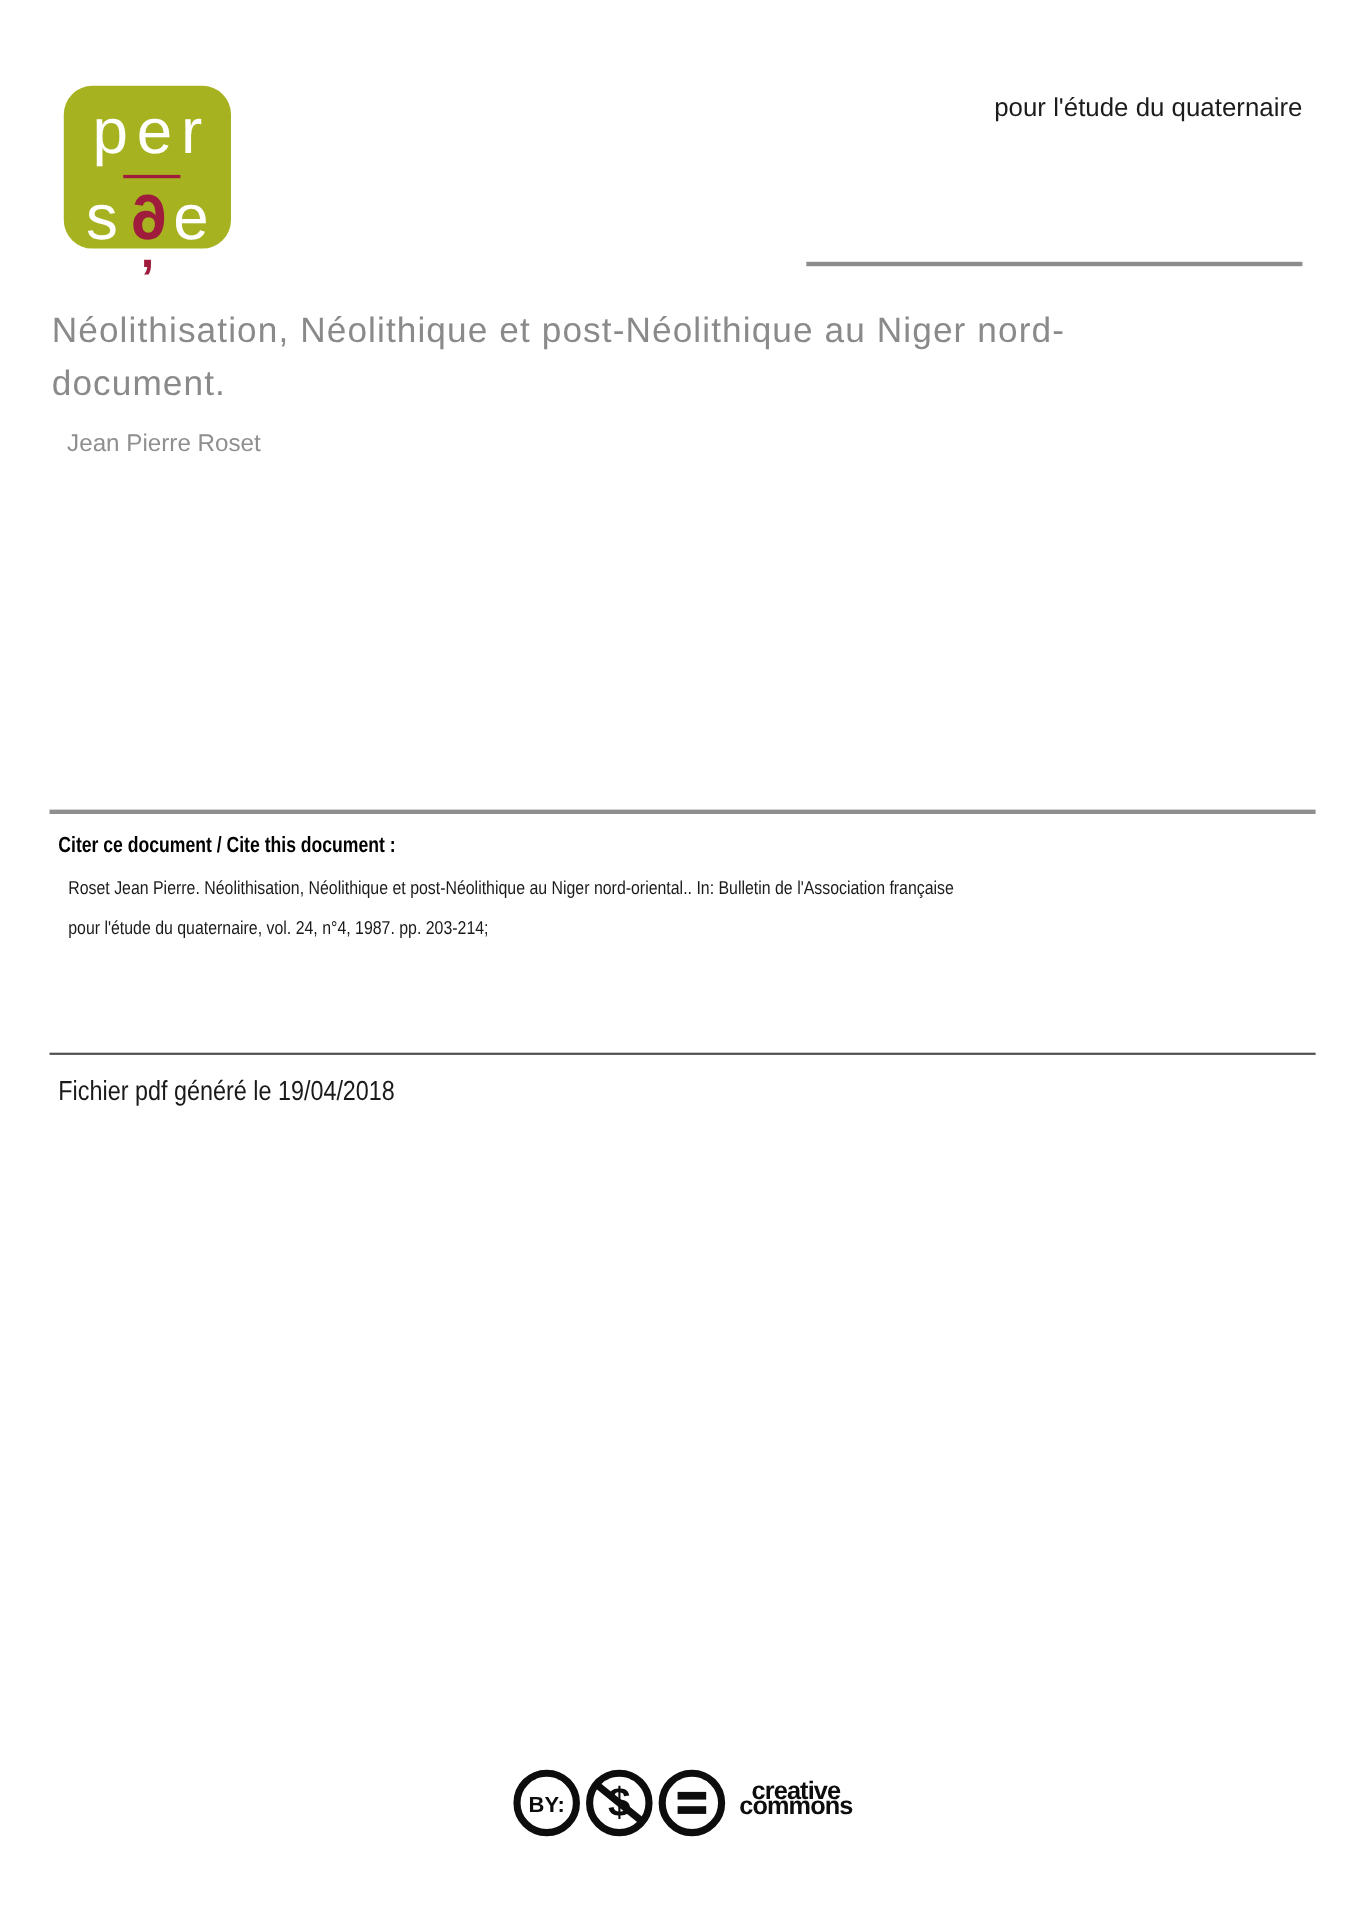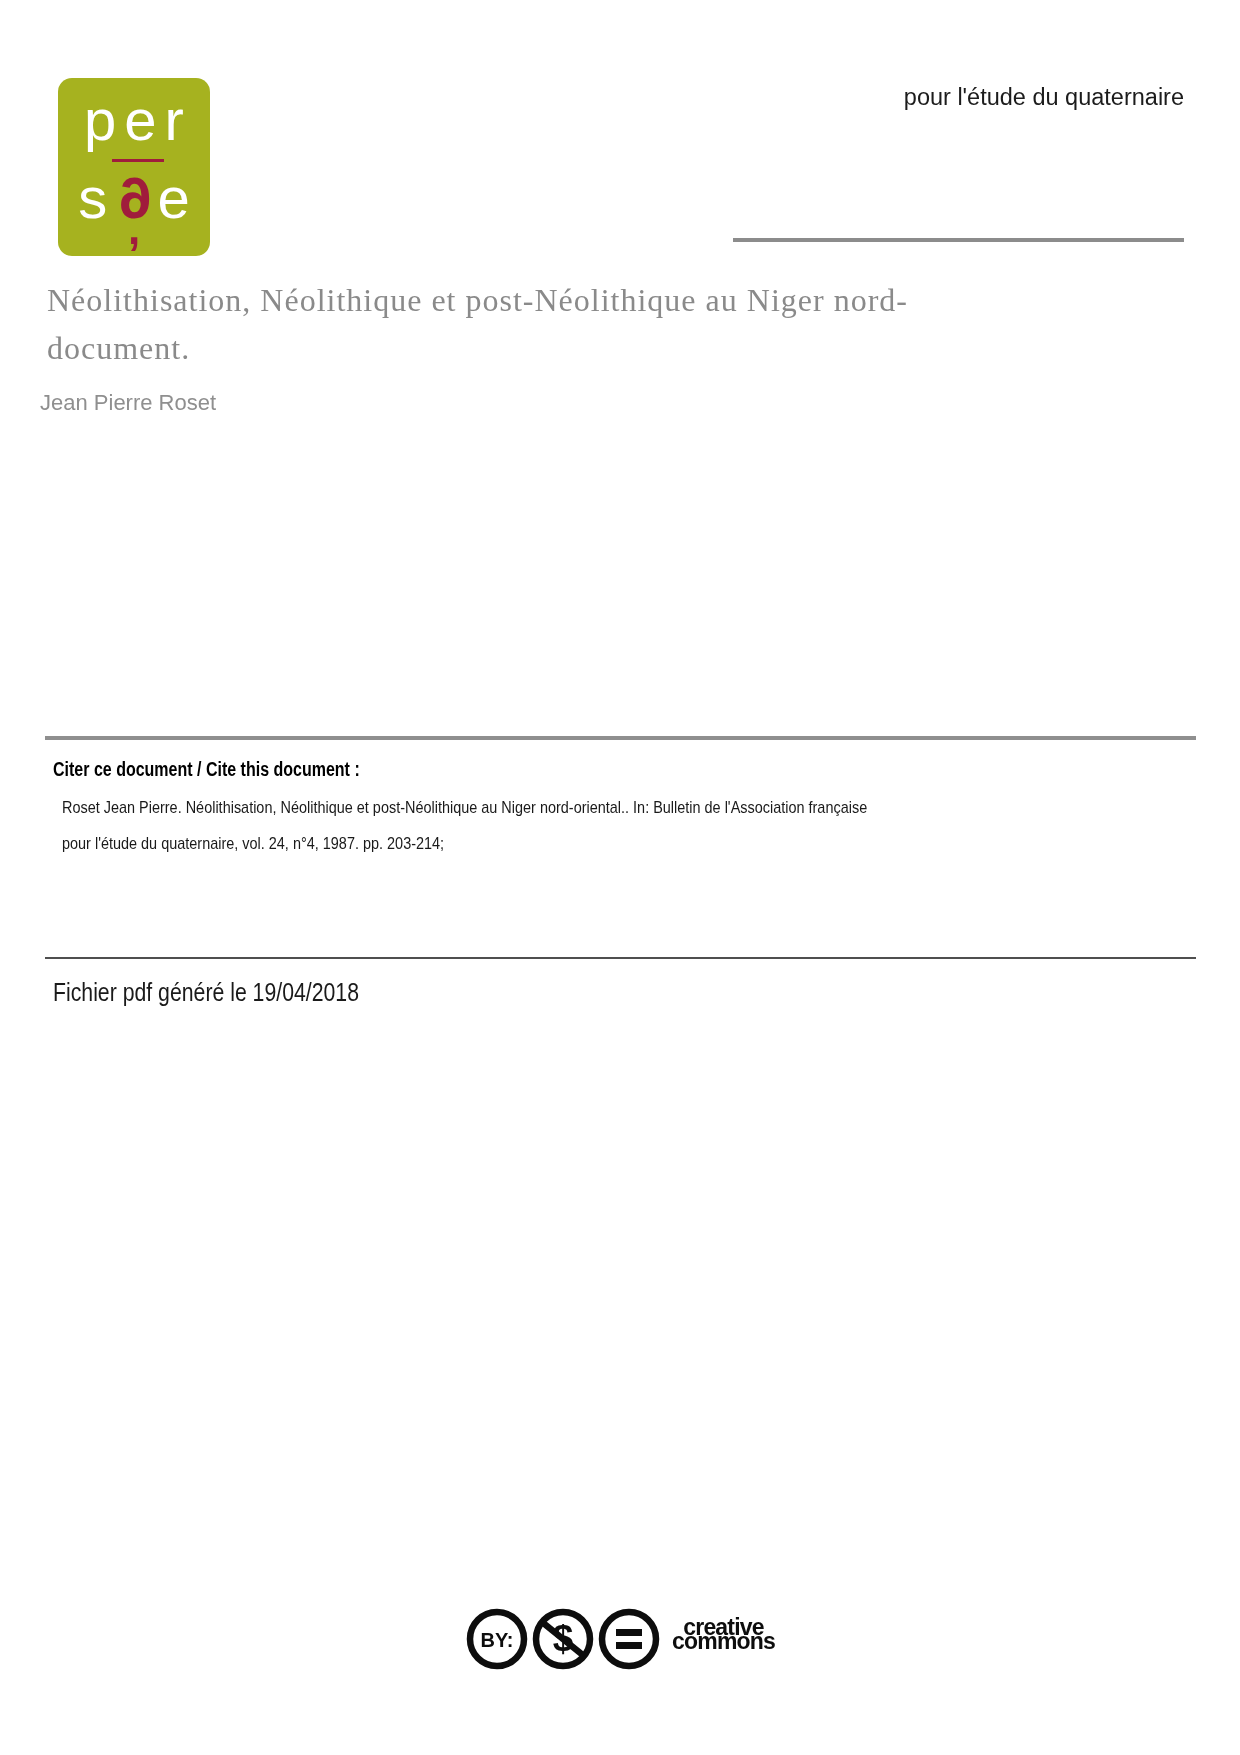--- a/index.html
+++ b/index.html
@@ -15,22 +15,22 @@
     background: #ffffff;
     overflow: hidden;
   }
 
   
   .logo {
     position: absolute;
     left: 58px;
     top: 78px;
     width: 152px;
-    height: 178px;
-    border-radius: 14px;
+    height: 148px;
+    border-radius: 26px;
     background: #a6b21f;
   }
   .logo-per {
     position: absolute;
     left: 0;
     top: 8px;
     width: 100%;
     text-align: center;
     color: #ffffff;
     font-size: 58px;
@@ -94,25 +94,24 @@
 
   
   .doc-title {
     position: absolute;
     left: 47px;
     top: 276px;
     color: #8a8a8a;
     font-size: 32px;
     line-height: 48px;
     letter-spacing: 1px;
-    font-family: Liberation Serif, serif;
   }
   .doc-author {
     position: absolute;
-    left: 40px;
+    left: 61px;
     top: 390px;
     color: #8f8f8f;
     font-size: 22px;
   }
 
   
   .rule-top {
     position: absolute;
     left: 45px;
     top: 736px;

